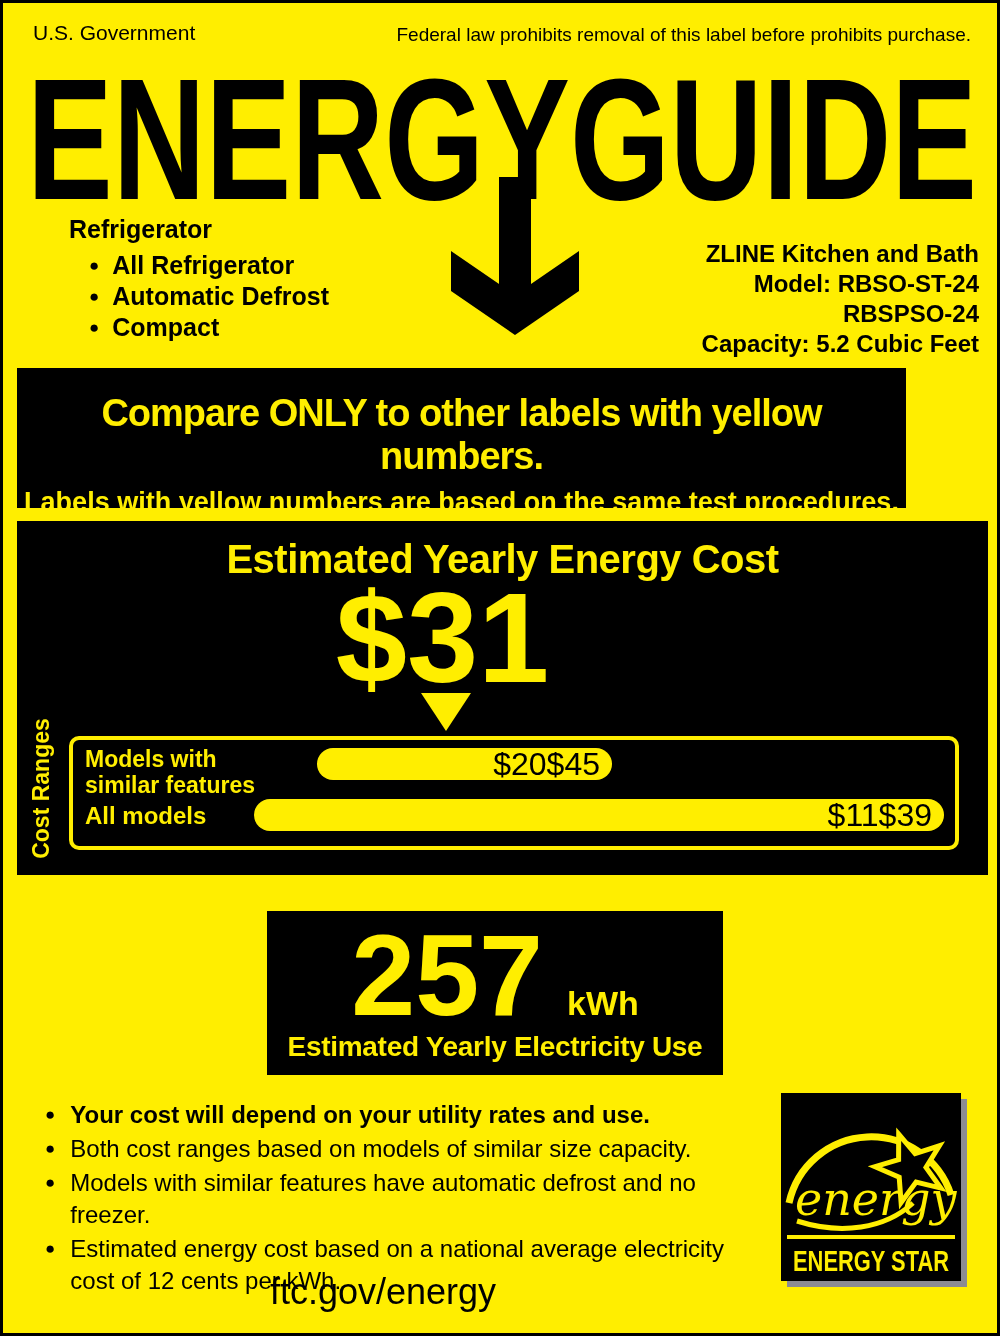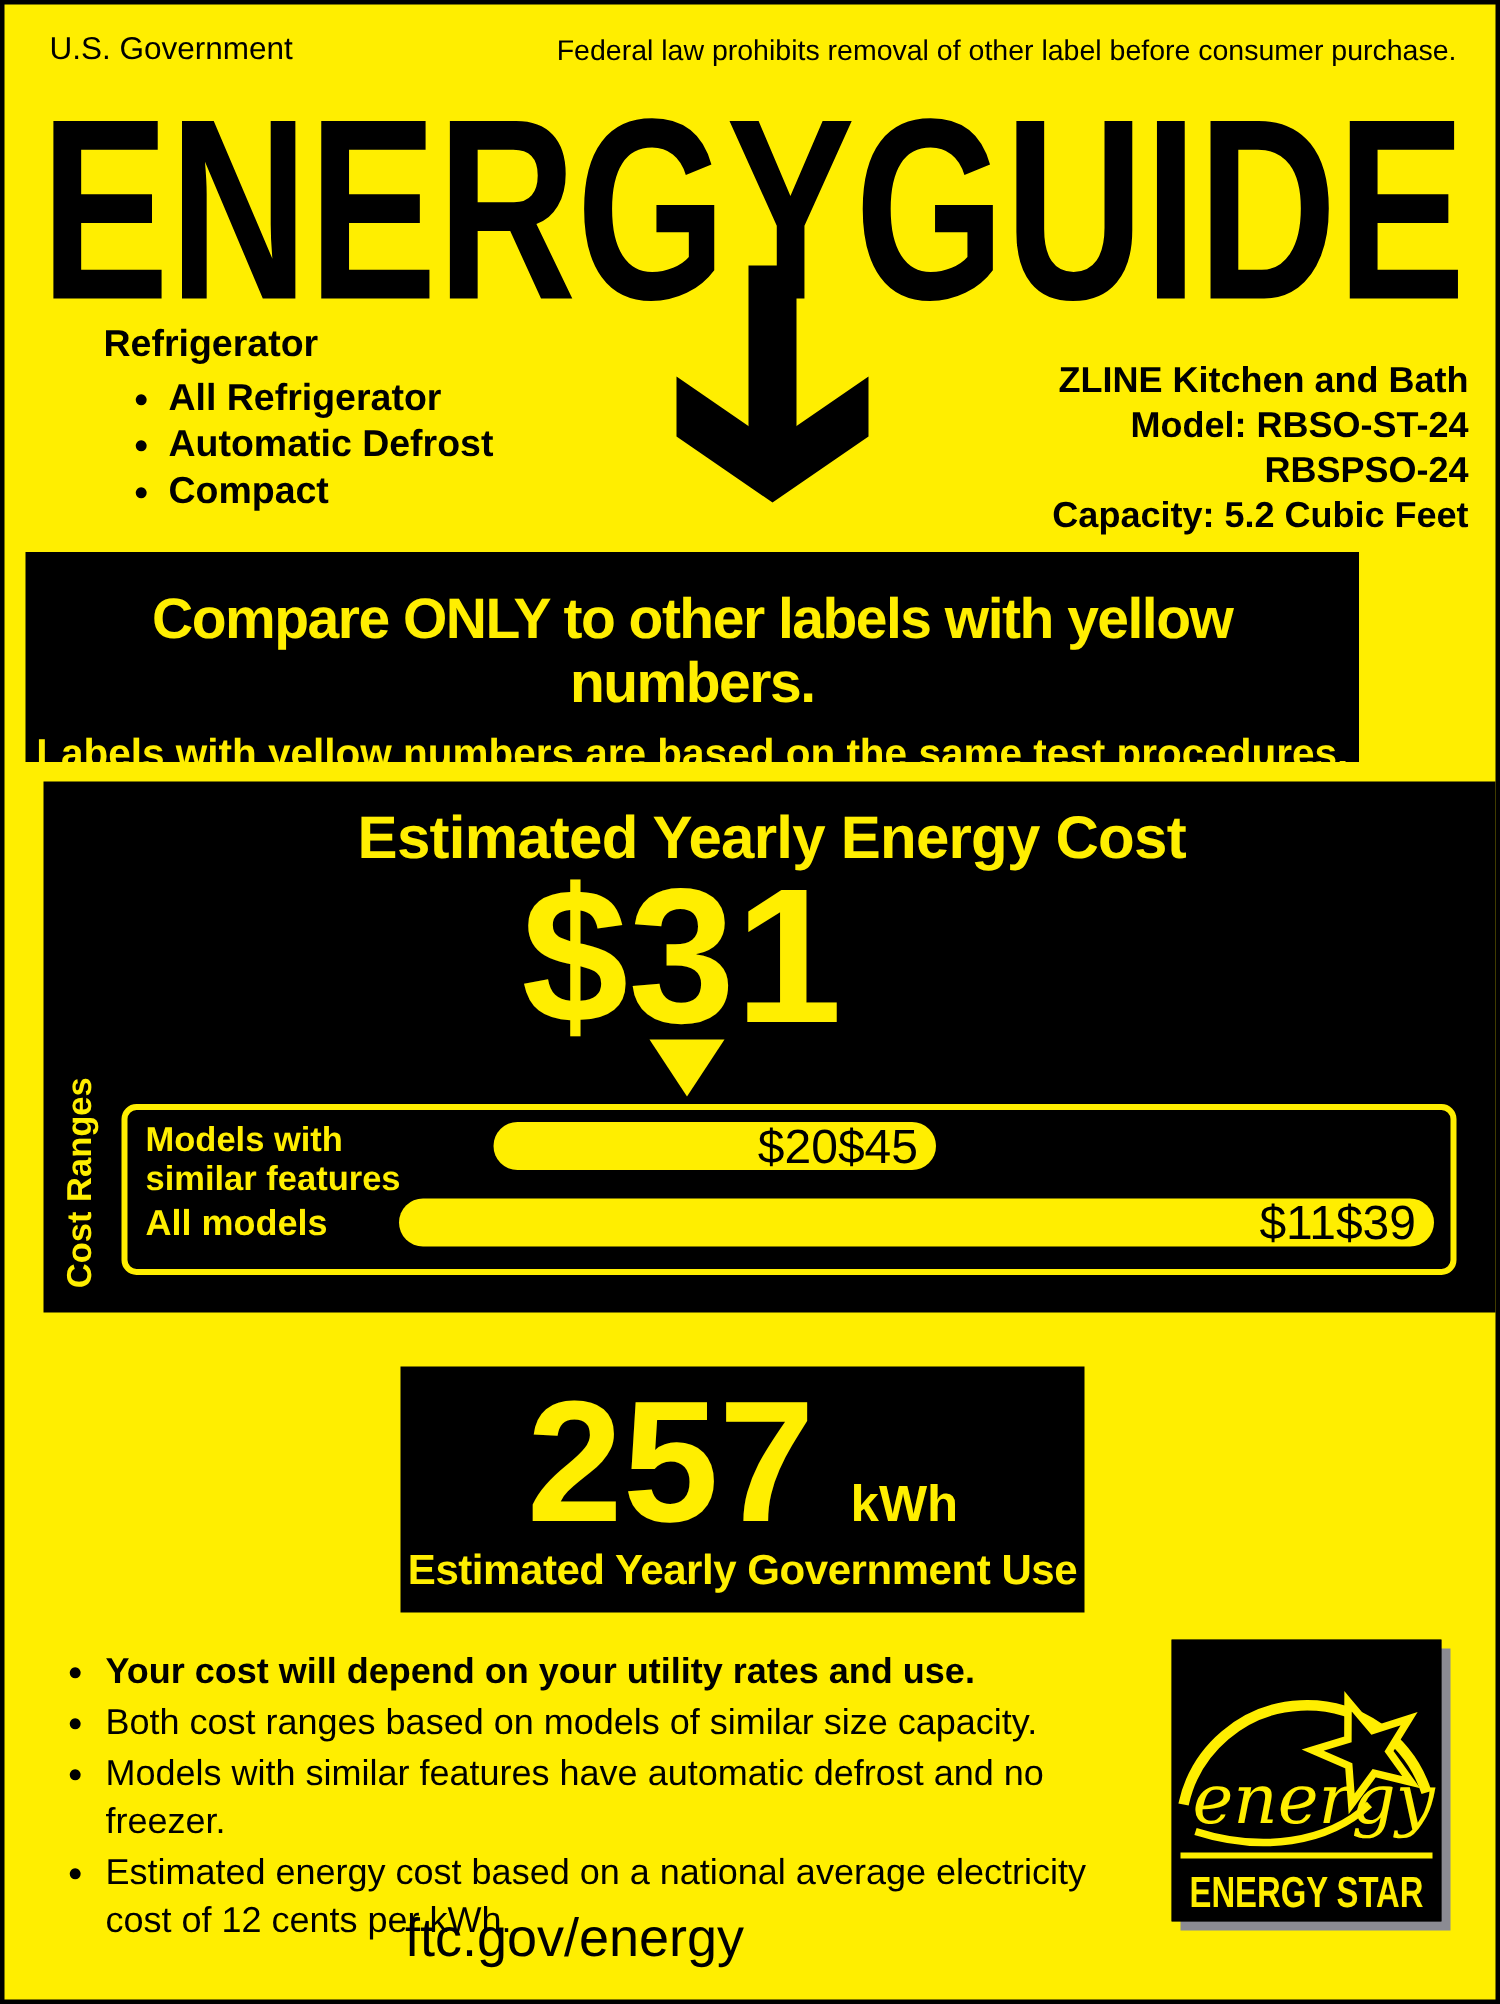--- a/index.html
+++ b/index.html
@@ -33,21 +33,21 @@
   .feature-list li{display:flex;gap:13px;margin-left:20px;line-height:31px;font-weight:bold;font-size:25px;}
   .dot{font-size:17px;line-height:31px;}
   .brand-block{position:absolute;right:18px;top:236px;text-align:right;font-weight:bold;font-size:24px;line-height:30px;}
 
   
   .banner{position:absolute;left:14px;top:365px;width:889px;height:140px;background:var(--k);color:var(--y);text-align:center;}
   .banner-line1{font-weight:bold;font-size:38px;letter-spacing:-1px;margin-top:24px;}
   .banner-line2{font-weight:bold;font-size:27px;margin-top:9px;}
 
   
-  .cost-box{position:absolute;left:26px;top:518px;width:971px;height:354px;background:var(--k);color:var(--y);}
+  .cost-box{position:absolute;left:14px;top:518px;width:971px;height:354px;background:var(--k);color:var(--y);}
   .cost-title{font-weight:bold;font-size:40px;text-align:center;margin-top:16px;letter-spacing:-0.5px;}
   .cost-value{position:absolute;top:50px;left:0;width:100%;text-align:center;transform:translateX(-60px);font-weight:bold;font-size:128px;line-height:1.05;}
   .cost-pointer{position:absolute;left:404px;top:172px;width:0;height:0;
     border-left:25px solid transparent;border-right:25px solid transparent;border-top:38px solid var(--y);}
   .ranges-vlabel{position:absolute;left:4px;top:200px;width:40px;height:134px;display:flex;align-items:center;justify-content:center;}
   .ranges-vlabel span{transform:rotate(-90deg);white-space:nowrap;font-weight:bold;font-size:23px;}
   .ranges-box{position:absolute;left:52px;top:215px;width:882px;height:106px;border:4px solid var(--y);border-radius:10px;}
   .range-label1{position:absolute;left:12px;top:6px;font-weight:bold;font-size:23px;line-height:26px;}
   .range-label2{position:absolute;left:12px;top:62px;font-weight:bold;font-size:24px;}
   .range-bar{position:absolute;height:32px;background:var(--y);border-radius:19px;color:var(--k);
@@ -75,21 +75,21 @@
 
   
   .footer-url{position:absolute;left:0;top:1268px;width:760px;text-align:center;font-size:36px;}
 </style>
 </head>
 <body>
 
 <div class="label">
 
   <div class="gov-text">U.S. Government</div>
-  <div class="federal-text">Federal law prohibits removal of other label before consumer purchase.</div>
+  <div class="federal-text">Federal law prohibits removal of this label before prohibits purchase.</div>
 
   <svg class="logo-svg" width="956" height="142" viewBox="0 0 956 142">
     <text x="2" y="136" font-size="172" textLength="950" lengthAdjust="spacingAndGlyphs">ENERGYGUIDE</text>
   </svg>
 
   <svg class="arrow-svg" width="150" height="170" viewBox="0 0 150 170">
     <rect x="56" y="6" width="32" height="126" fill="#000"></rect>
     <polygon points="8,80 72,124 136,80 136,120 72,164 8,120" fill="#000"></polygon>
   </svg>
 
@@ -148,21 +148,21 @@
         <span>$39</span>
       </div>
     </div>
   </div>
 
   <div class="usage-box">
     <div class="usage-row">
       <span class="usage-value">257</span>
       <span class="usage-unit">kWh</span>
     </div>
-    <div class="usage-caption">Estimated Yearly Government Use</div>
+    <div class="usage-caption">Estimated Yearly Electricity Use</div>
   </div>
 
   <div class="footnotes">
     <div class="fn bold">
       <span class="dot">●</span>
       <span class="fn-text">Your cost will depend on your utility rates and use.</span>
     </div>
     <div class="fn">
       <span class="dot">●</span>
       <span class="fn-text">Both cost ranges based on models of similar size capacity.</span>

